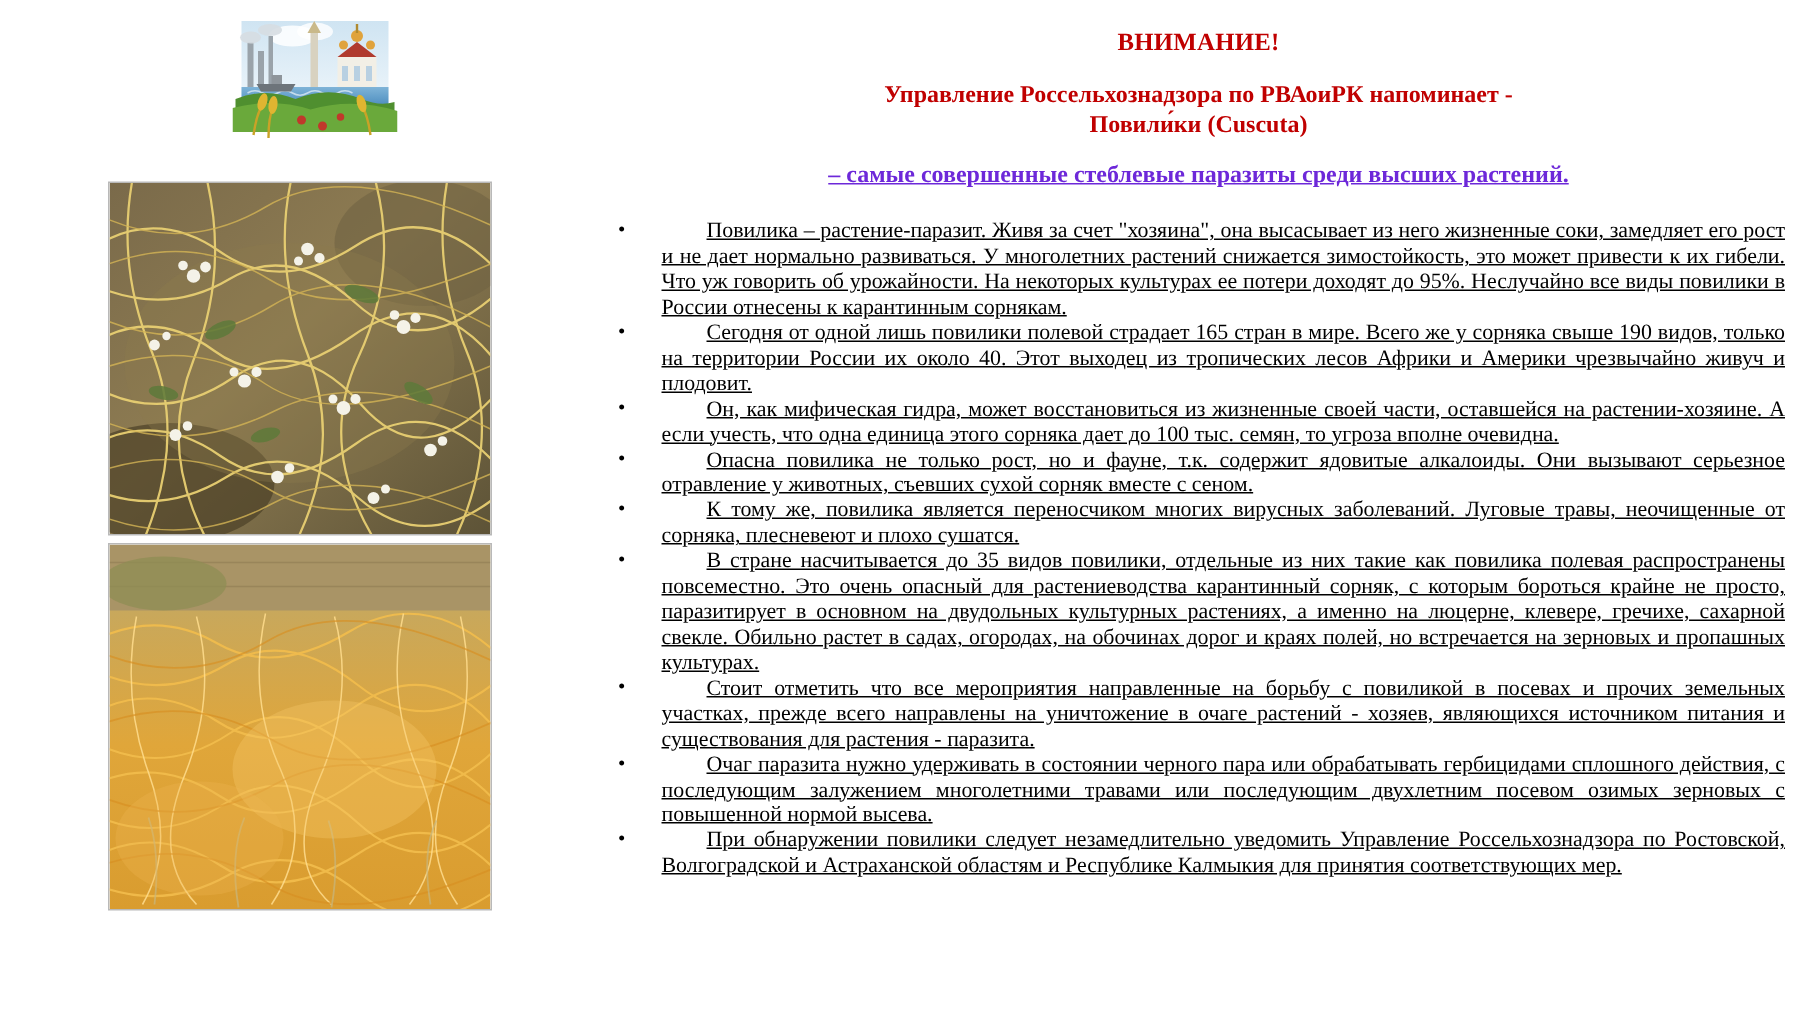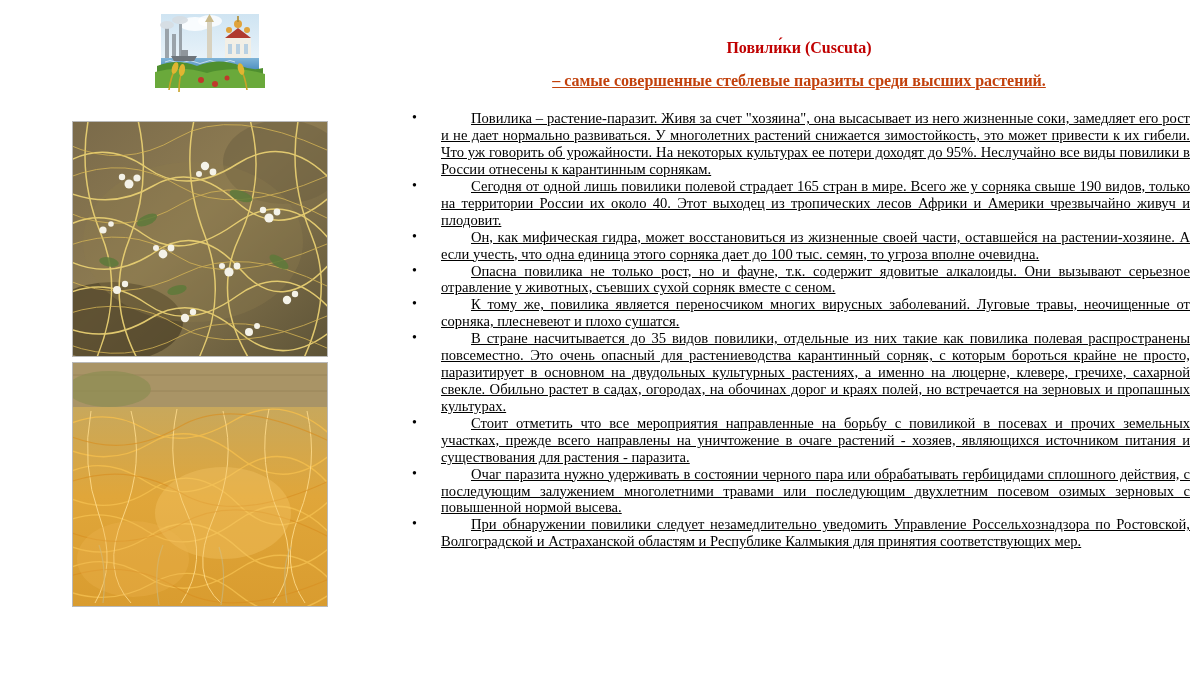--- a/index.html
+++ b/index.html
@@ -73,21 +73,21 @@
     font-weight: bold;
     color: #c00000;
     line-height: 1.22;
   }
   .h-line2 .term {
   }
   .h-line3 {
     margin-top: 14px;
     font-size: 16px;
     font-weight: bold;
-    color: #c2410c;
+    color: #6d28d9;
     text-decoration: underline;
     line-height: 1.2;
   }
 
   .body-list {
     margin: 20px 0 0 0;
     padding: 0;
     list-style: none;
     width: 786px;
   }
@@ -316,22 +316,23 @@
 
         <ellipse cx="150" cy="150" rx="68" ry="46" fill="#f7c969" opacity=".35"></ellipse>
         <ellipse cx="60" cy="196" rx="56" ry="38" fill="#f0b552" opacity=".3"></ellipse>
       </svg>
     </div>
   </div>
 
   <div class="right-col">
 
     <div class="heading-block">
+      <div class="h-attention">ВНИМАНИЕ!</div>
       <div class="h-line2">
-        <br>
+        <span>Управление Россельхознадзора по РВАоиРК напоминает -</span><br>
         <span class="term">Повили́ки (Cuscuta)</span>
       </div>
       <div class="h-line3">– самые совершенные стеблевые паразиты среди высших растений.</div>
     </div>
 
     <ul class="body-list">
       <li>
         <span class="bullet">•</span>
         <span class="txt">Повилика – растение-паразит. Живя за счет "хозяина", она высасывает из него жизненные соки, замедляет его рост и не дает нормально развиваться. У многолетних растений снижается зимостойкость, это может привести к их гибели. Что уж говорить об урожайности. На некоторых культурах ее потери доходят до 95%. Неслучайно все виды повилики в России отнесены к карантинным сорнякам.</span>
       </li>

